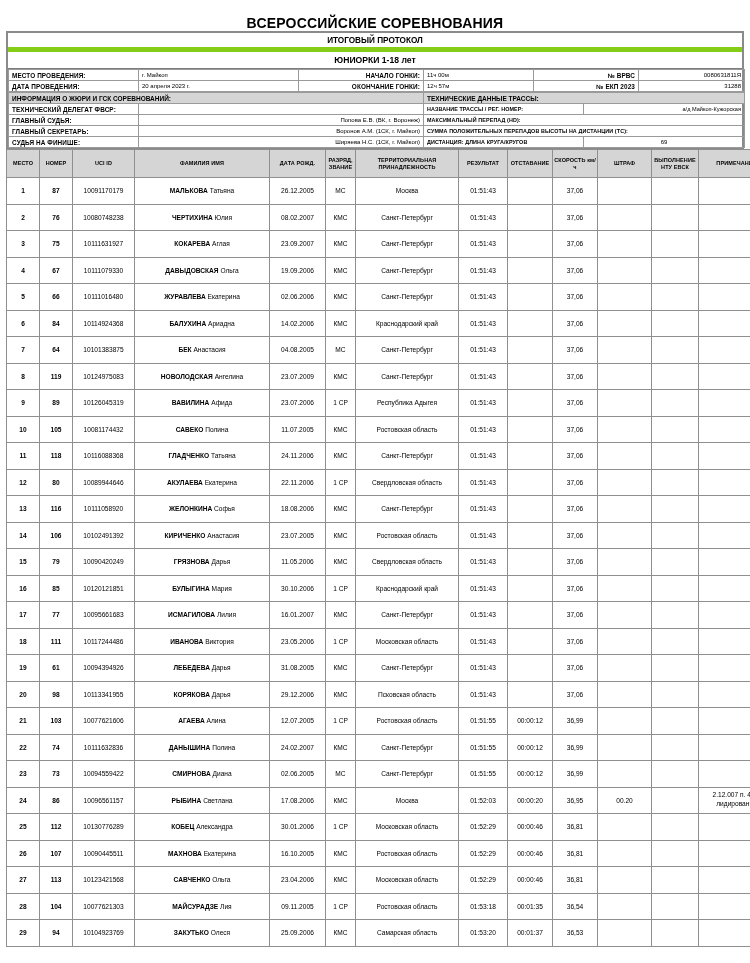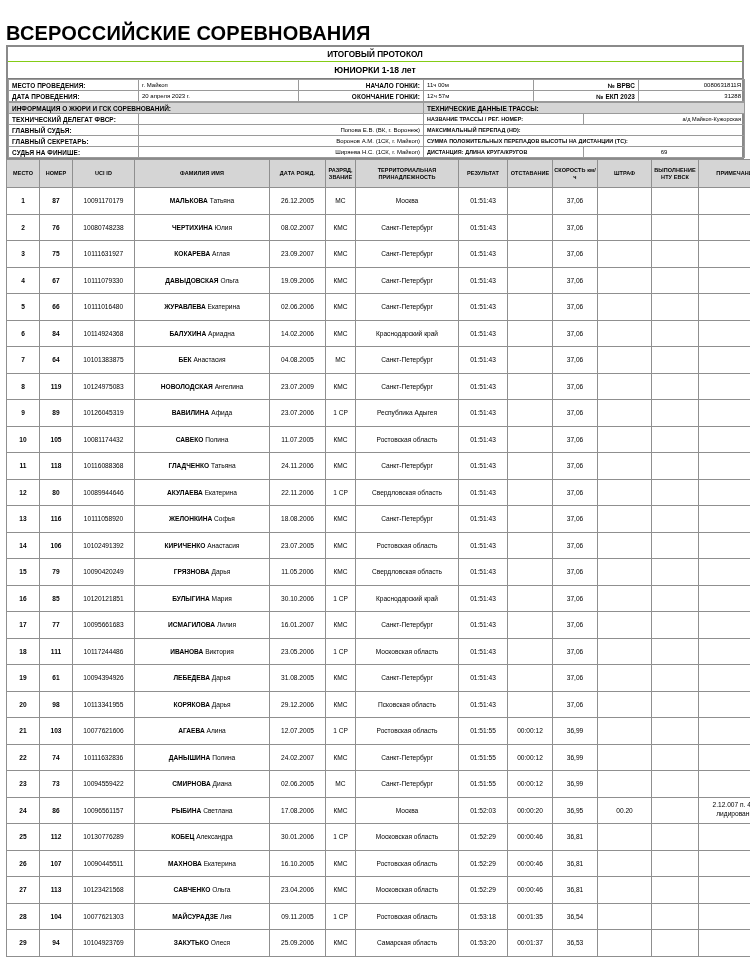--- a/index.html
+++ b/index.html
@@ -8,42 +8,43 @@
     background: #ffffff;
     font-family: "Liberation Sans", sans-serif;
     color: #000;
   }
   body { width: 750px; height: 963px; overflow: hidden; }
 
   .page { width: 750px; padding: 0 6px; }
 
   
   .doc-title {
-    font-size: 20px;
+    text-align: center;
+    font-size: 14px;
     font-weight: bold;
     letter-spacing: .2px;
-    padding-top: 22px;
+    padding-top: 15px;
   }
   .doc-subtitle {
     text-align: center;
     font-size: 8.5px;
     font-weight: bold;
     padding-top: 4px;
     padding-bottom: 5px;
   }
 
   
   .frame {
     border: 2px solid #8a8a8a;
     border-bottom: 1px solid #8a8a8a;
   }
   .band {
     text-align: center;
     font-weight: bold;
-    border-bottom: 1px solid #84cc16;
+    border-bottom: 5px solid #84cc16;
   }
   .band.b1 { font-size: 8.2px; padding: 3px 0 2px; }
   .band.b2 { font-size: 8.2px; padding: 2px 0 3px; }
   .band.b3 { font-size: 8.6px; padding: 3px 0 3px; border-bottom: 1px solid #7d7d7d; }
 
   table.hdr { width: 100%; border-collapse: collapse; table-layout: fixed; }
   table.hdr td {
     border: 1px solid #9a9a9a;
     padding: 1px 3px;
     vertical-align: middle;

